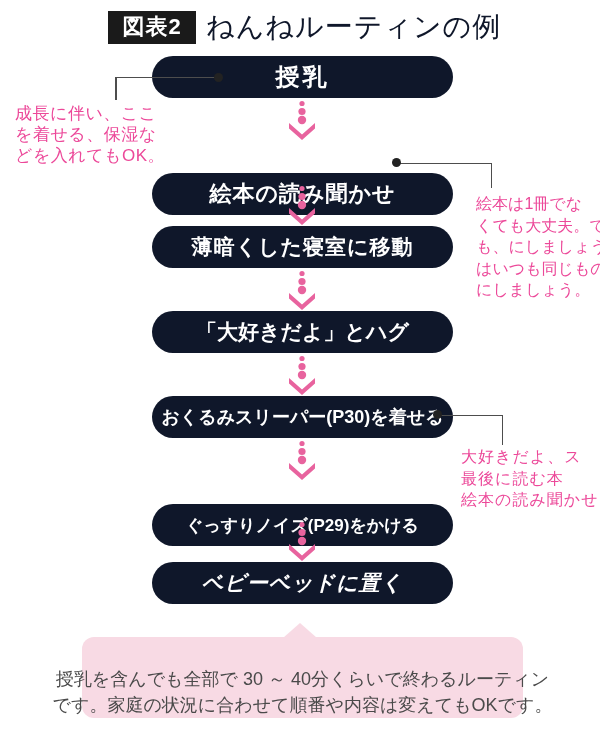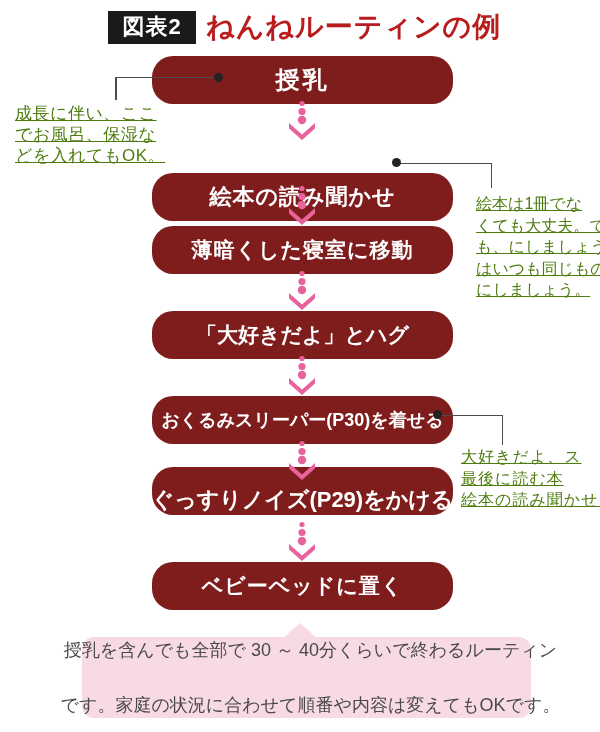--- a/index.html
+++ b/index.html
@@ -4,66 +4,66 @@
 <style>
   html,body{margin:0;padding:0;background:#ffffff;}
   body{font-family:"Liberation Sans","DejaVu Sans",sans-serif;}
   #canvas{position:relative;width:600px;height:732px;background:#ffffff;overflow:hidden;}
 
   
   .hdr{position:absolute;top:8px;left:80px;display:flex;align-items:center;margin-left:28px;}
   .hdr-badge{background:#1a1a1a;color:#ffffff;font-weight:700;font-size:22px;
              width:88px;height:33px;display:flex;align-items:center;justify-content:center;
              letter-spacing:1px;}
-  .hdr-title{color:#b91c1c;font-weight:700;font-size:28px;margin-left:10px;letter-spacing:1px;white-space:nowrap;}
+  .hdr-title{color:#0f172a;font-weight:400;font-size:28px;margin-left:10px;letter-spacing:1px;white-space:nowrap;}
 
   
-  .pill{position:absolute;left:152px;width:301px;height:48px;border-radius:21px;
-        background:#7f1d1d;color:#ffffff;font-weight:700;
+  .pill{position:absolute;left:152px;width:301px;height:42px;border-radius:21px;
+        background:#0f172a;color:#ffffff;font-weight:700;
         display:flex;align-items:center;justify-content:center;white-space:nowrap;}
   .p1{top:56px;font-size:24px;letter-spacing:3px;}
   .p2{top:141px;font-size:22px;letter-spacing:1px;margin-top:32px;}
   .p3{top:226px;font-size:21px;letter-spacing:1px;}
   .p4{top:311px;font-size:21px;}
   .p5{top:396px;font-size:18px;}
-  .p6{top:467px;font-size:22px;align-items:flex-end;}
-  .p7{top:562px;font-size:21px;letter-spacing:1px;}
+  .p6{top:504px;font-size:17px;}
+  .p7{top:562px;font-size:21px;letter-spacing:1px;font-style:italic;}
 
   
   .arrow{position:absolute;left:287px;width:30px;height:40px;}
   .a1{top:100px;} .a2{top:185px;} .a3{top:270px;} .a4{top:355px;} .a5{top:440px;} .a6{top:521px;}
   .arrow svg{display:block;}
 
   
   .cdot{position:absolute;width:9px;height:9px;border-radius:50%;background:#222222;}
   .cline{position:absolute;background:#4d4d4d;}
   .d1{left:214px;top:73px;}
   .l1h{left:115px;top:76.5px;width:105px;height:1.5px;}
   .l1v{left:115px;top:76.5px;width:1.5px;height:23px;}
   .d2{left:392px;top:158px;}
   .l2h{left:397px;top:162.5px;width:95px;height:1.5px;}
   .l2v{left:490.5px;top:162.5px;width:1.5px;height:25px;}
   .d3{left:433px;top:410px;}
   .l3h{left:438px;top:414.5px;width:65px;height:1.5px;}
   .l3v{left:501.5px;top:414.5px;width:1.5px;height:30px;}
 
   
-  .ann{position:absolute;color:#4d7c0f;text-decoration:underline;}
+  .ann{position:absolute;color:#ec4899;}
   .ann span{display:block;white-space:nowrap;}
   .ann-left{left:15px;top:103px;font-size:17px;line-height:21px;letter-spacing:0.5px;}
   .ann-book{left:455px;top:193px;font-size:16px;line-height:21.5px;margin-left:21px;}
   .ann-sleeper{left:461px;top:446px;font-size:16px;line-height:21.5px;letter-spacing:1px;}
 
   
   .foot-tri{position:absolute;left:283px;top:623px;width:0;height:0;
             border-left:17px solid transparent;border-right:17px solid transparent;
             border-bottom:15px solid #f8dae4;}
   .foot{position:absolute;left:82px;top:637px;width:441px;height:81px;border-radius:12px;
         background:#f8dae4;color:#4a4a4a;font-size:18px;line-height:26px;
-        display:flex;flex-direction:column;align-items:center;justify-content:space-between;padding-left:8px;}
+        display:flex;flex-direction:column;align-items:center;justify-content:flex-end;}
   .foot span{display:block;white-space:nowrap;}
 </style>
 </head>
 <body>
 
 <div id="canvas">
 
   <div class="hdr">
     <div class="hdr-badge">図表2</div>
     <div class="hdr-title">ねんねルーティンの例</div>
@@ -159,21 +159,21 @@
   <div class="cline l2h"></div>
   <div class="cline l2v"></div>
   <div class="cdot d2"></div>
 
   <div class="cline l3h"></div>
   <div class="cline l3v"></div>
   <div class="cdot d3"></div>
 
   <div class="ann ann-left">
     <span>成長に伴い、ここ</span>
-    <span>でお風呂、保湿な</span>
+    <span>を着せる、保湿な</span>
     <span>どを入れてもOK。</span>
   </div>
 
   <div class="ann ann-book">
     <span>絵本は1冊でな</span>
     <span>くても大丈夫。で</span>
     <span>も、にしましょう</span>
     <span>はいつも同じもの</span>
     <span>にしましょう。</span>
   </div>

